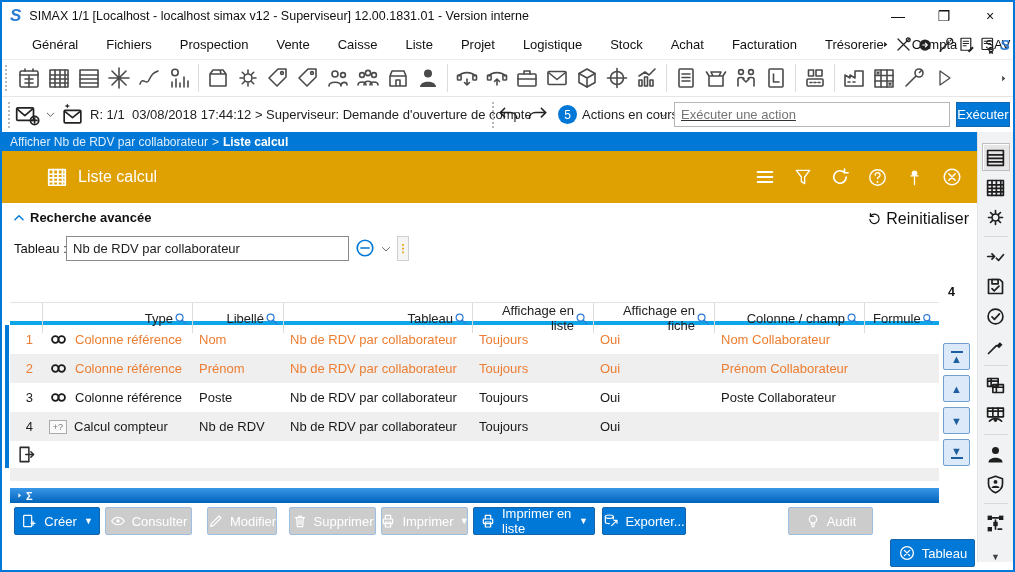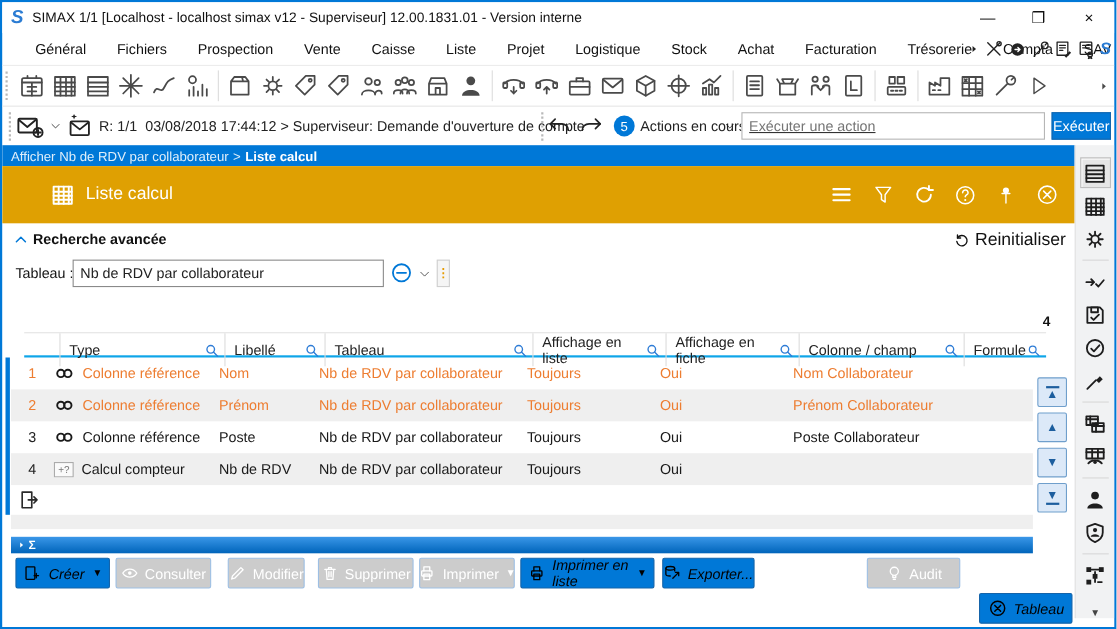--- a/index.html
+++ b/index.html
@@ -56,21 +56,21 @@
   #tablerow{left:0;top:232px;width:975px;height:30px;}
   #tableau-label{position:absolute;left:12px;top:7px;font-size:13px;color:#111;}
   #tableau-input{position:absolute;left:64px;top:2px;width:283px;height:25px;border:1px solid #8a8a8a;font-size:13px;padding:0 6px;color:#222;}
   #minus-btn{position:absolute;left:352px;top:3px;color:var(--accent);}
   #minus-btn .ic{width:22px;height:22px;stroke-width:1.8;}
   #tbl-caret{position:absolute;left:378px;top:9px;color:#444;}
   #dots-handle{position:absolute;left:395px;top:2px;width:12px;height:25px;background:#f5f5f5;border:1px solid #cfcfcf;color:#e69b00;font-weight:bold;font-size:11px;display:flex;align-items:center;justify-content:center;}
   
   #rowcount{left:946px;top:283px;font-weight:bold;font-size:12.5px;color:#111;}
   .tgrid{display:grid;grid-template-columns:32px 150px 91px 189px 121px 121px 150px 74px;}
-  #thead{left:20px;top:300px;width:929px;height:23px;border-top:1px solid #e3e3e3;border-bottom:2px solid #0ea5e9;}
+  #thead{left:8px;top:300px;width:929px;height:23px;border-top:1px solid #e3e3e3;border-bottom:4px solid #0ea5e9;text-align:right;}
   .th{display:flex;align-items:center;font-size:13px;color:#222;padding:0 4px 0 8px;border-left:1px solid #dcdcdc;}
   .th:first-child{border-left:none;}
   .th .lab{flex:1;}
   .th .ic{width:15px;height:15px;color:#2e7cd6;stroke-width:2;}
   #tbody{left:8px;top:323px;width:929px;}
   .trow{height:29px;align-items:center;font-size:13px;color:#1a1a1a;}
   .trow.alt{background:var(--rowalt);}
   .trow.mod .cell{color:var(--modified);}
   .cell{padding-left:7px;white-space:nowrap;overflow:hidden;display:flex;align-items:center;gap:7px;}
   .cell.num{justify-content:flex-end;padding-right:9px;color:#222;}
@@ -82,21 +82,21 @@
   #stripe{left:8px;top:466px;width:929px;height:13px;background:var(--rowalt);}
   
   .nav{position:absolute;left:941px;width:27px;height:27px;background:#dcE9f8;border:1px solid #6f9fcc;border-radius:2px;color:#1c5e9e;display:flex;flex-direction:column;align-items:center;justify-content:center;font-size:11px;line-height:10px;}
   .nav .bar{width:12px;height:2px;background:#1c5e9e;margin:1px 0;}
   
   #sigma{left:8px;top:486px;width:929px;height:15px;background:linear-gradient(#3a97e8,#0064ba);color:#fff;display:flex;align-items:center;padding-left:5px;gap:2px;font-size:11px;font-weight:bold;}
   #sigma .ic{width:9px;height:9px;stroke-width:3;}
   
   .btn{position:absolute;top:505px;height:28px;border-radius:2px;display:flex;align-items:center;justify-content:center;gap:6px;font-size:13px;padding:0 6px;}
   .btn .ic{width:16px;height:16px;stroke-width:1.8;flex:none;}
-  .btn.primary{background:var(--accent);border:1px solid #1564aa;color:#000000;font-style:italic;}
+  .btn.primary{background:var(--accent);border:1px solid #1564aa;color:#ffffff;}
   .btn.off{background:#ccc;border:1px solid #9dbfe4;color:#fff;}
   .caret{font-size:9px;}
   #fermer{top:537px;left:888px;width:85px;}
   #fermer .ic{width:18px;height:18px;}
 </style>
 </head>
 <body>
 
 <svg width="0" height="0" style="position:absolute">
 <defs>

